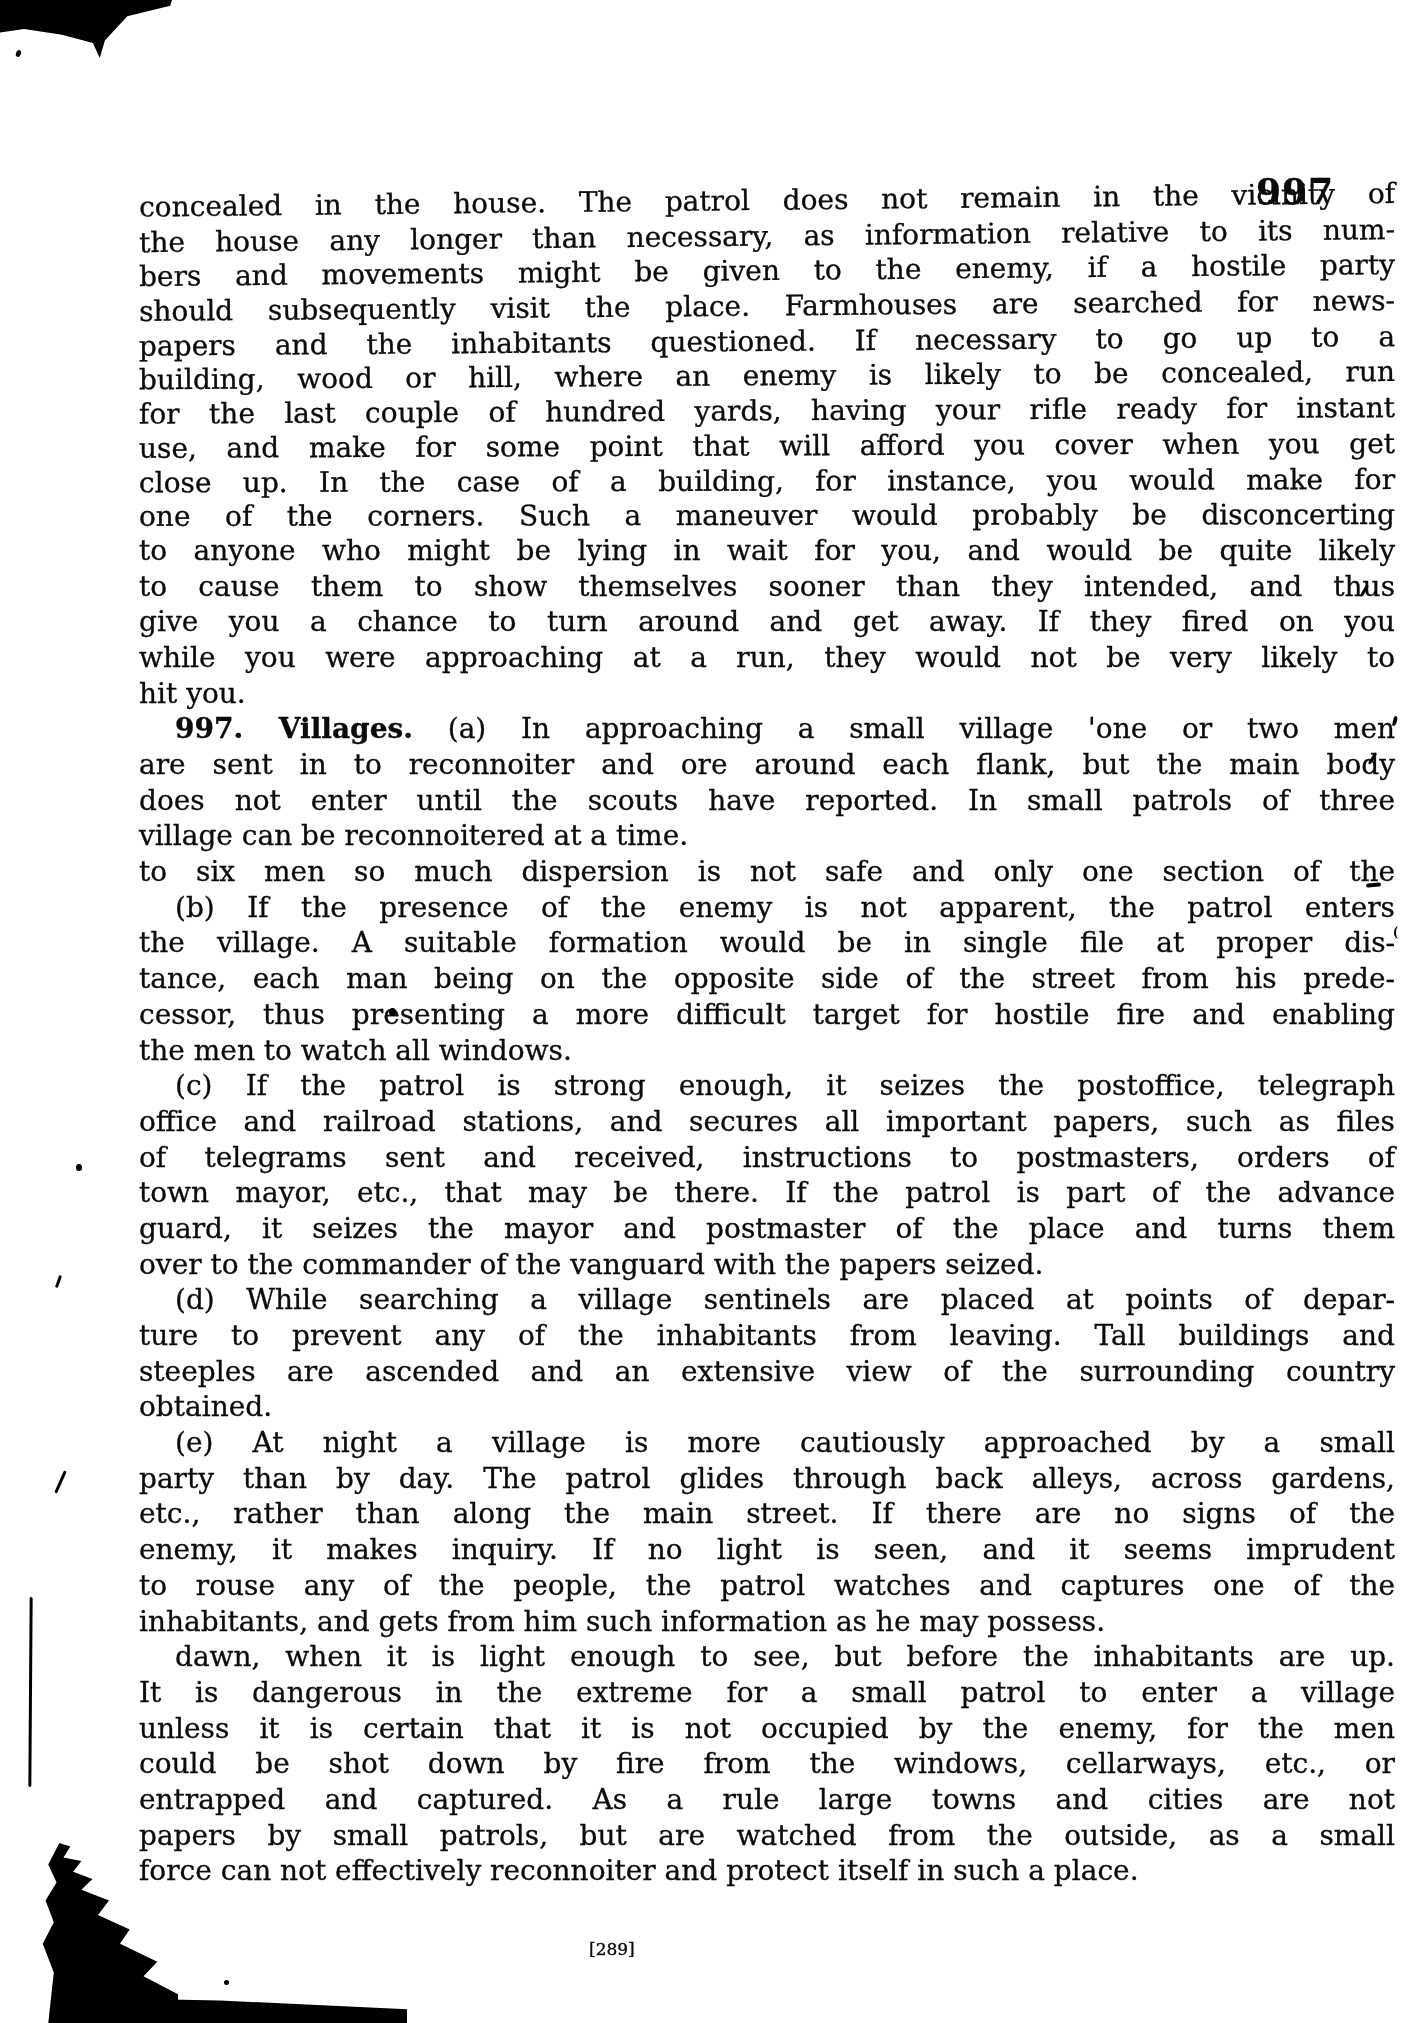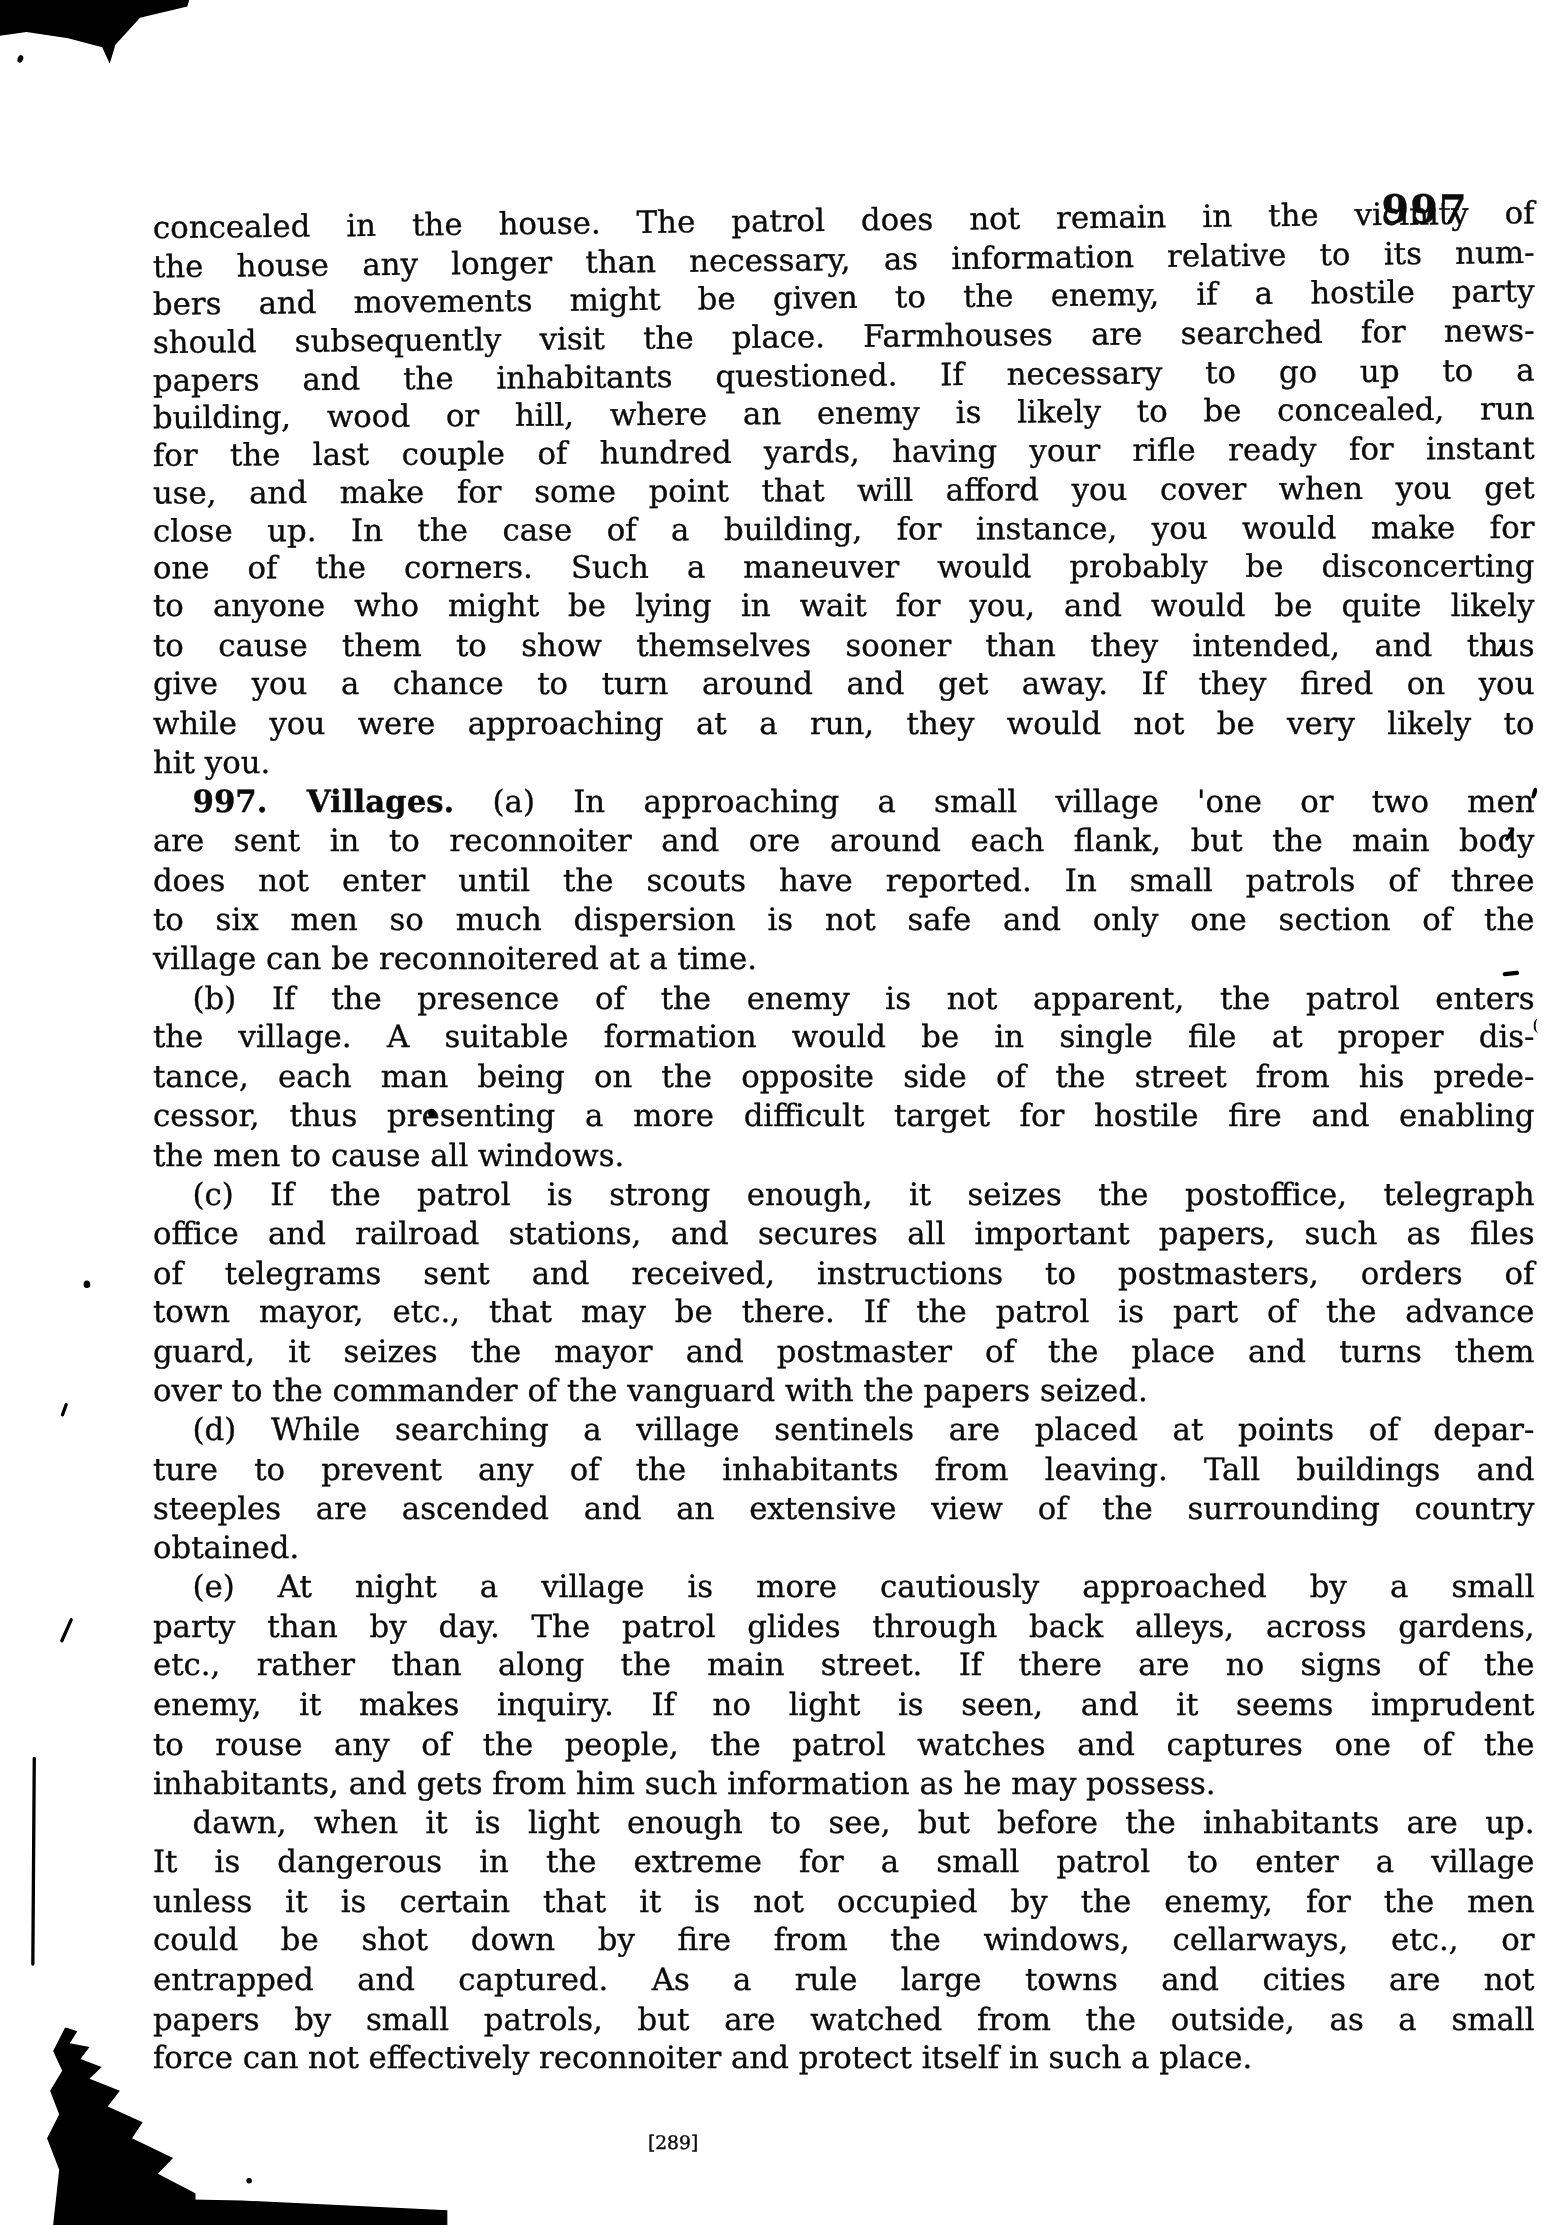--- a/index.html
+++ b/index.html
@@ -103,29 +103,29 @@
       <div class="line">to anyone who might be lying in wait for you, and would be quite likely</div>
       <div class="line">to cause them to show themselves sooner than they intended, and thus</div>
       <div class="line">give you a chance to turn around and get away.  If they fired on you</div>
       <div class="line">while you were approaching at a run, they would not be very likely to</div>
       <div class="line last">hit you.</div>
     </div>
     <div class="para indent">
       <div class="line"><span class="bold">997.  Villages.</span>  (a)  In approaching a small village 'one or two men</div>
       <div class="line">are sent in to reconnoiter and ore around each flank, but the main body</div>
       <div class="line">does not enter until the scouts have reported.  In small patrols of three</div>
+      <div class="line last">village can be reconnoitered at a time.</div>
       <div class="line">to six men so much dispersion is not safe and only one section of the</div>
-      <div class="line last">village can be reconnoitered at a time.</div>
     </div>
     <div class="para indent">
       <div class="line">(b)  If the presence of the enemy is not apparent, the patrol enters</div>
       <div class="line">the village.  A suitable formation would be in single file at proper dis-</div>
       <div class="line">tance, each man being on the opposite side of the street from his prede-</div>
       <div class="line">cessor, thus presenting a more difficult target for hostile fire and enabling</div>
-      <div class="line last">the men to cause all windows.</div>
+      <div class="line last">the men to watch all windows.</div>
     </div>
     <div class="para indent">
       <div class="line">(c)  If the patrol is strong enough, it seizes the postoffice, telegraph</div>
       <div class="line">office and railroad stations, and secures all important papers, such as files</div>
       <div class="line">of telegrams sent and received, instructions to postmasters, orders of</div>
       <div class="line">town mayor, etc., that may be there.  If the patrol is part of the advance</div>
       <div class="line">guard, it seizes the mayor and postmaster of the place and turns them</div>
       <div class="line last">over to the commander of the vanguard with the papers seized.</div>
     </div>
     <div class="para indent">

